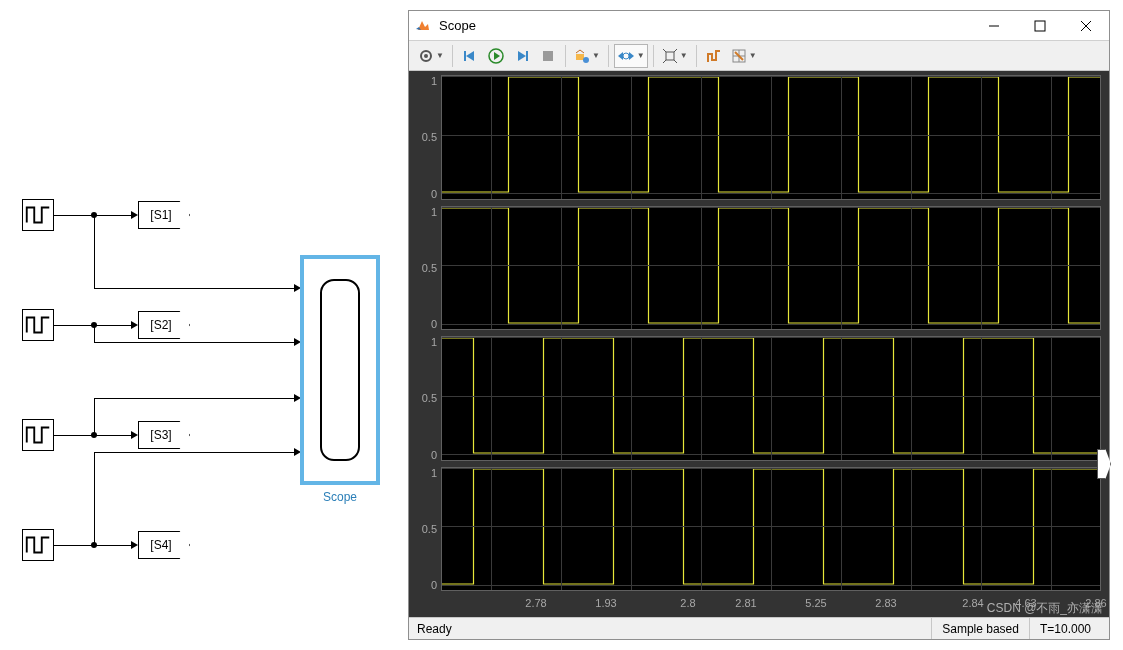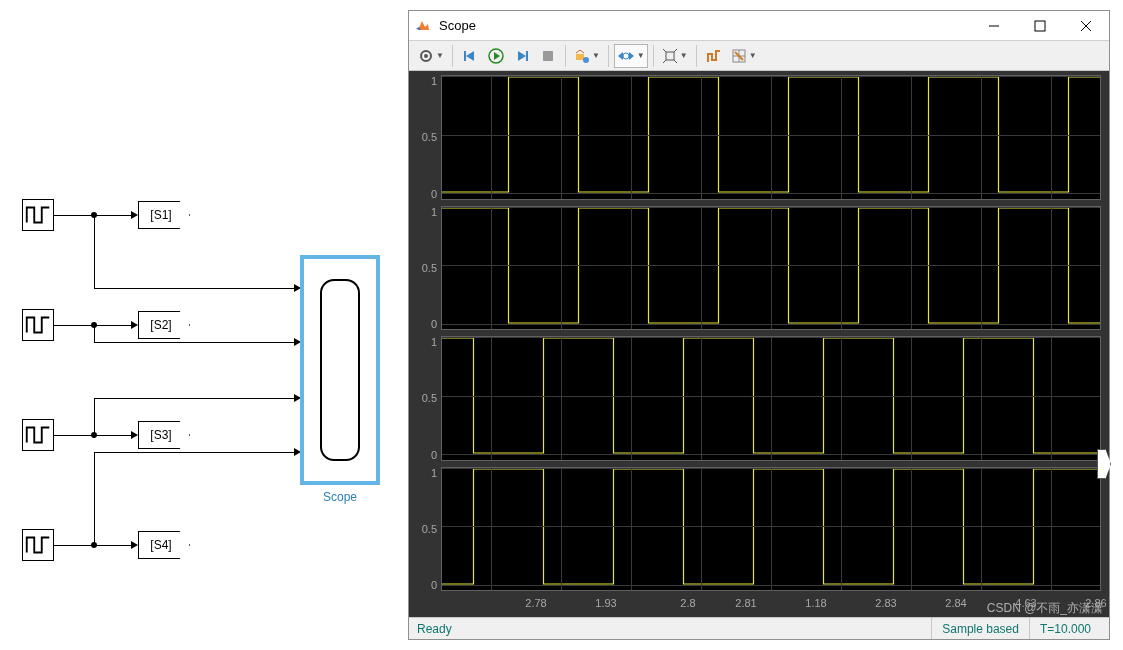--- a/index.html
+++ b/index.html
@@ -149,21 +149,21 @@
   .gridline-v { position:absolute; top:0; bottom:0; width:1px; background:#3a3a3a; }
   .signal { position:absolute; left:0; right:0; top:0; bottom:0; }
 
   .xaxis-row { height:18px; display:flex;gap:46px; }
   .xaxis-pad { width:28px; }
   .xlabels { flex:1; position:relative; color:#a8a8a8; font-size:11px; }
   .xtick { position:absolute; transform:translateX(-50%); }
 
   .statusbar {
     height:22px; background:#f0f0f0; border-top:1px solid #c7c7c7;
-    display:flex; align-items:center; padding:0 8px; font-size:12px; color:#0f766e;
+    display:flex; align-items:center; padding:0 8px; font-size:12px; color:#000000;
   }
   .statusbar .spacer { flex:1; }
   .status-cell { border-left:1px solid #c7c7c7; padding:0 10px; height:100%; display:flex; align-items:center; }
   .watermark {
     position:absolute; right:6px; bottom:22px; color:#b0b0b0; font-size:12px;
   }
   .side-arrow {
     position:absolute; right:-2px; top:438px; width:14px; height:30px;
     background:#fff; border:1px solid #555;
     clip-path: polygon(0% 0%, 60% 0%, 100% 50%, 60% 100%, 0% 100%);
@@ -449,23 +449,23 @@
           <div class="gridline-v" style="left: 609px;"></div>
         </div>
     </div>
     <div class="xaxis-row">
       <div class="xaxis-pad"></div>
       <div class="xlabels">
           <span class="xtick" style="left: 49px;">2.78</span>
           <span class="xtick" style="left: 119px;">1.93</span>
           <span class="xtick" style="left: 189px; margin-left: 12px;">2.8</span>
           <span class="xtick" style="left: 259px;">2.81</span>
-          <span class="xtick" style="left: 329px;">1.18</span>
+          <span class="xtick" style="left: 329px;">5.25</span>
           <span class="xtick" style="left: 399px;">2.83</span>
-          <span class="xtick" style="left: 469px; text-align: right;">2.84</span>
+          <span class="xtick" style="left: 486px; text-align: right;">2.84</span>
           <span class="xtick" style="left: 539px;">4.63</span>
           <span class="xtick" style="left: 609px;">2.86</span>
         </div>
     </div>
   </div>
 
   <div class="statusbar">
     <span>Ready</span>
     <span class="spacer"></span>
     <span class="status-cell">Sample based</span>

